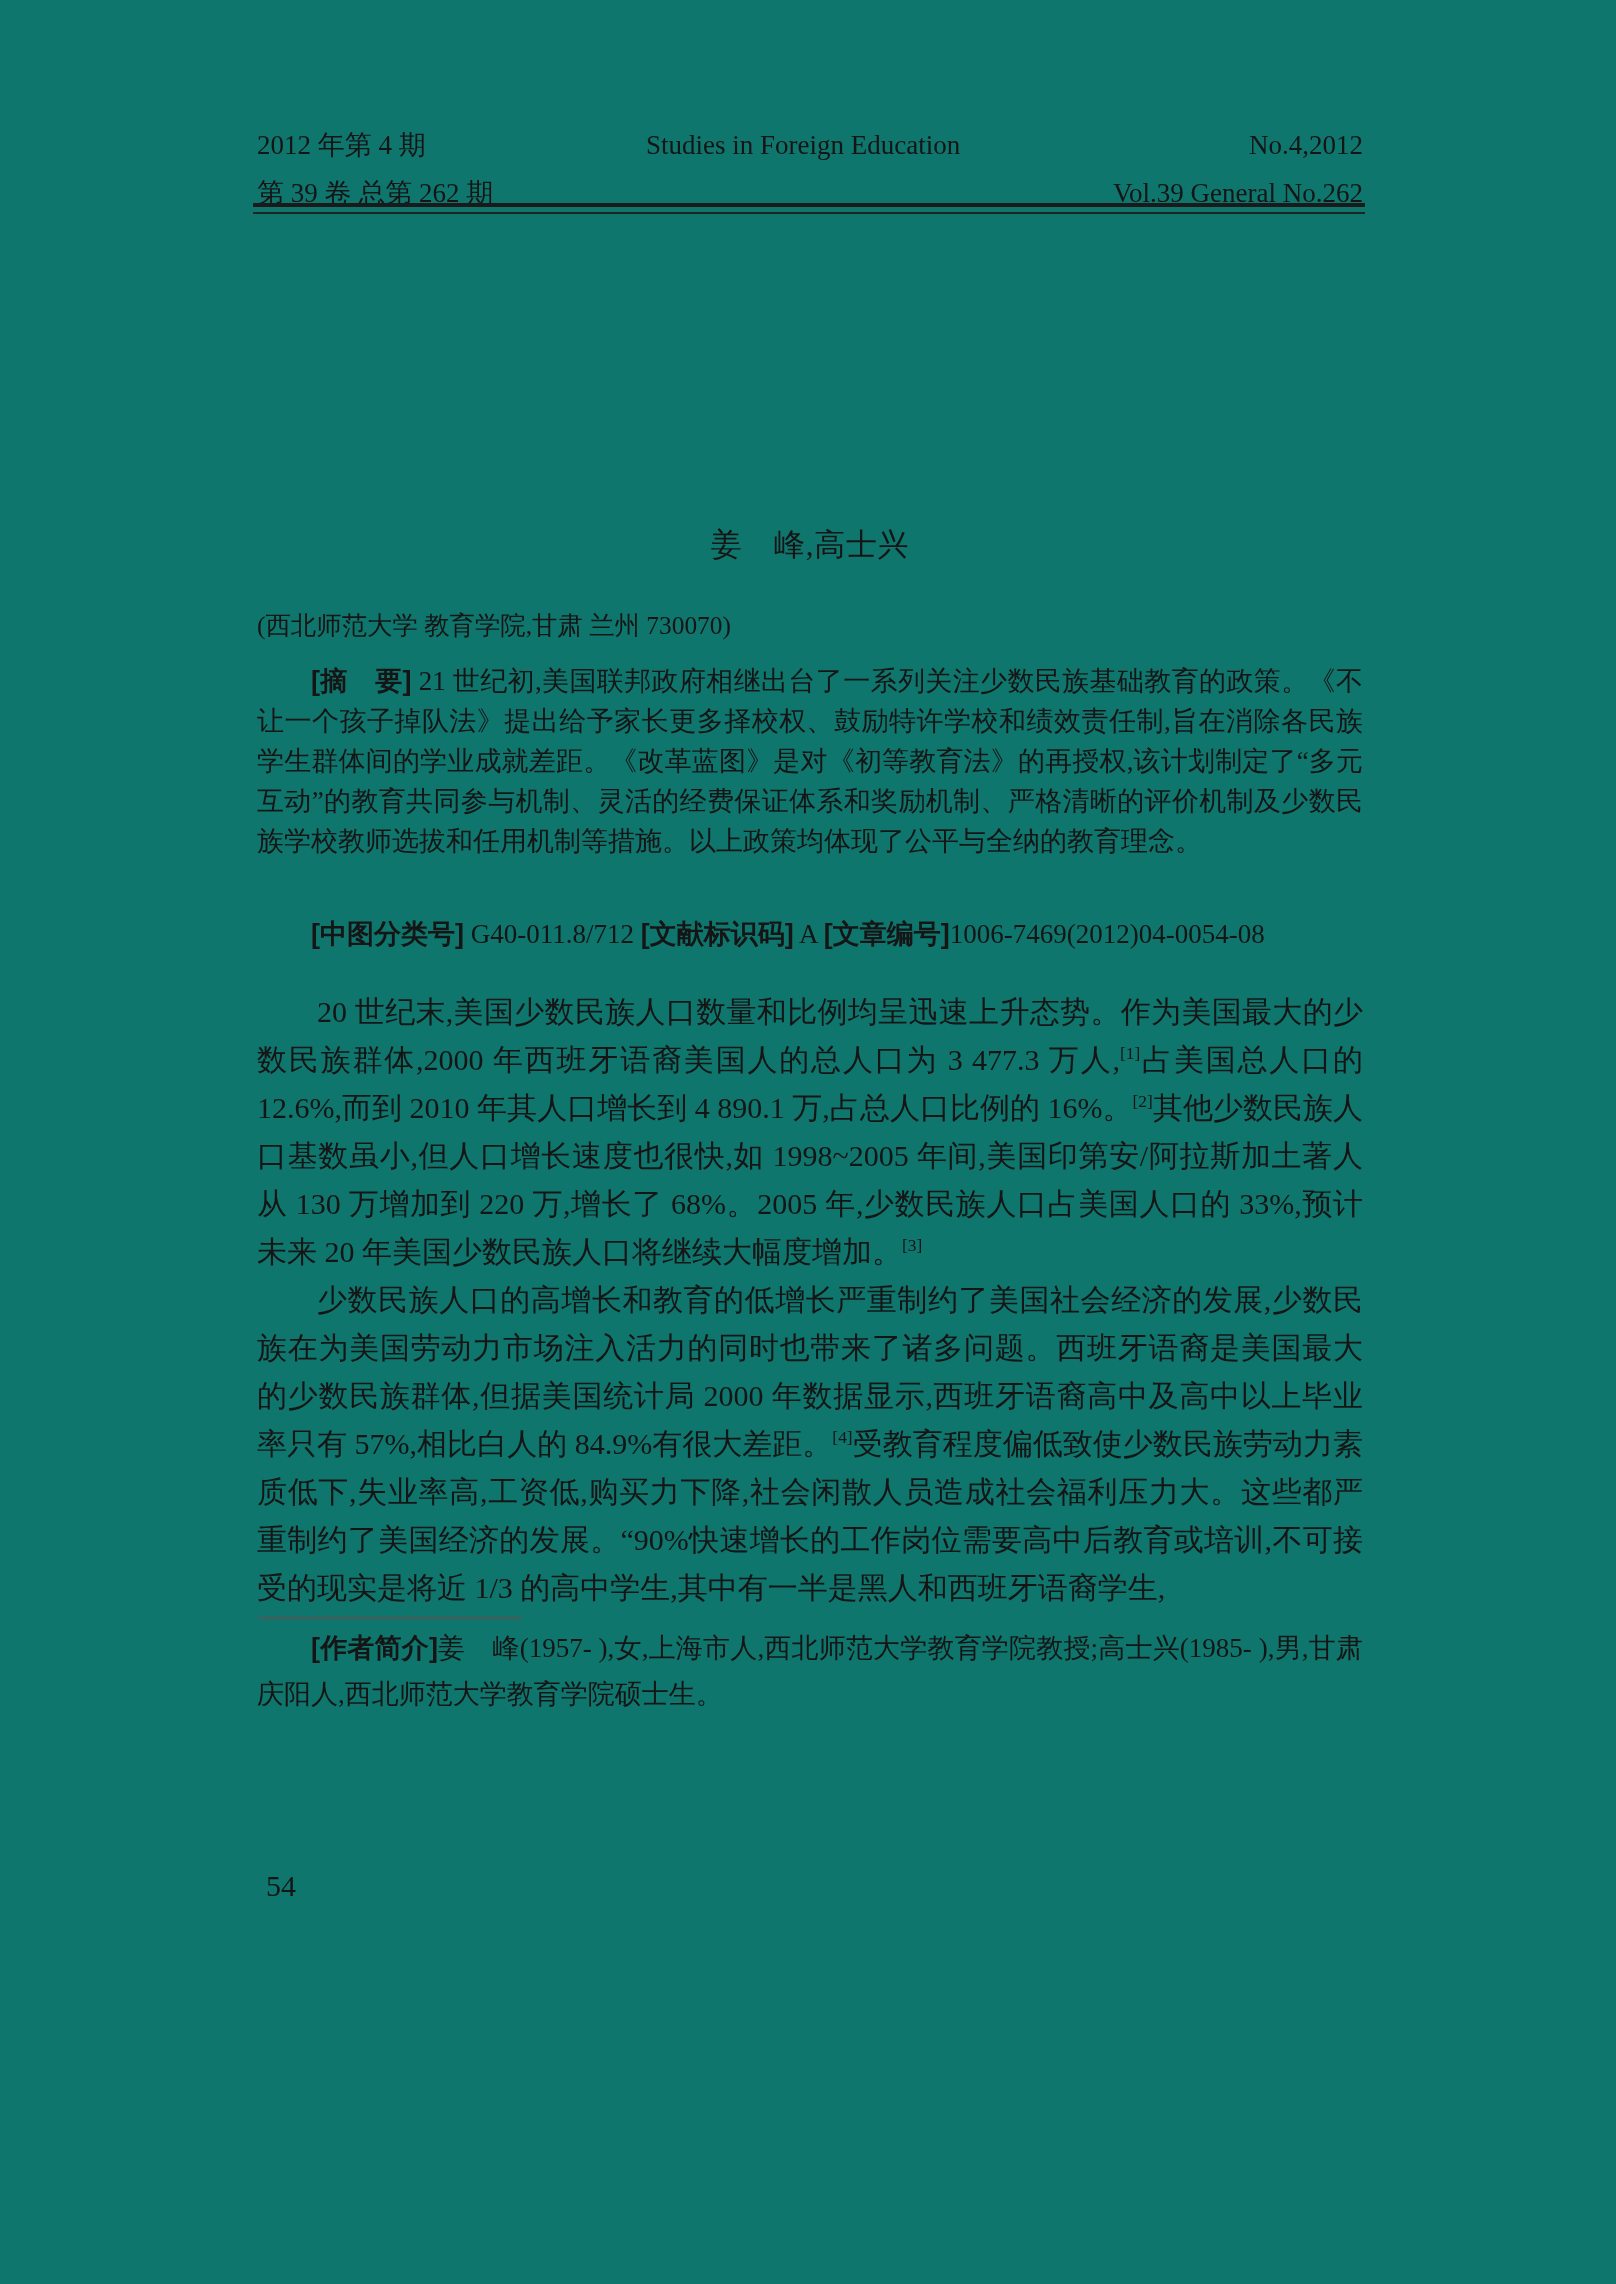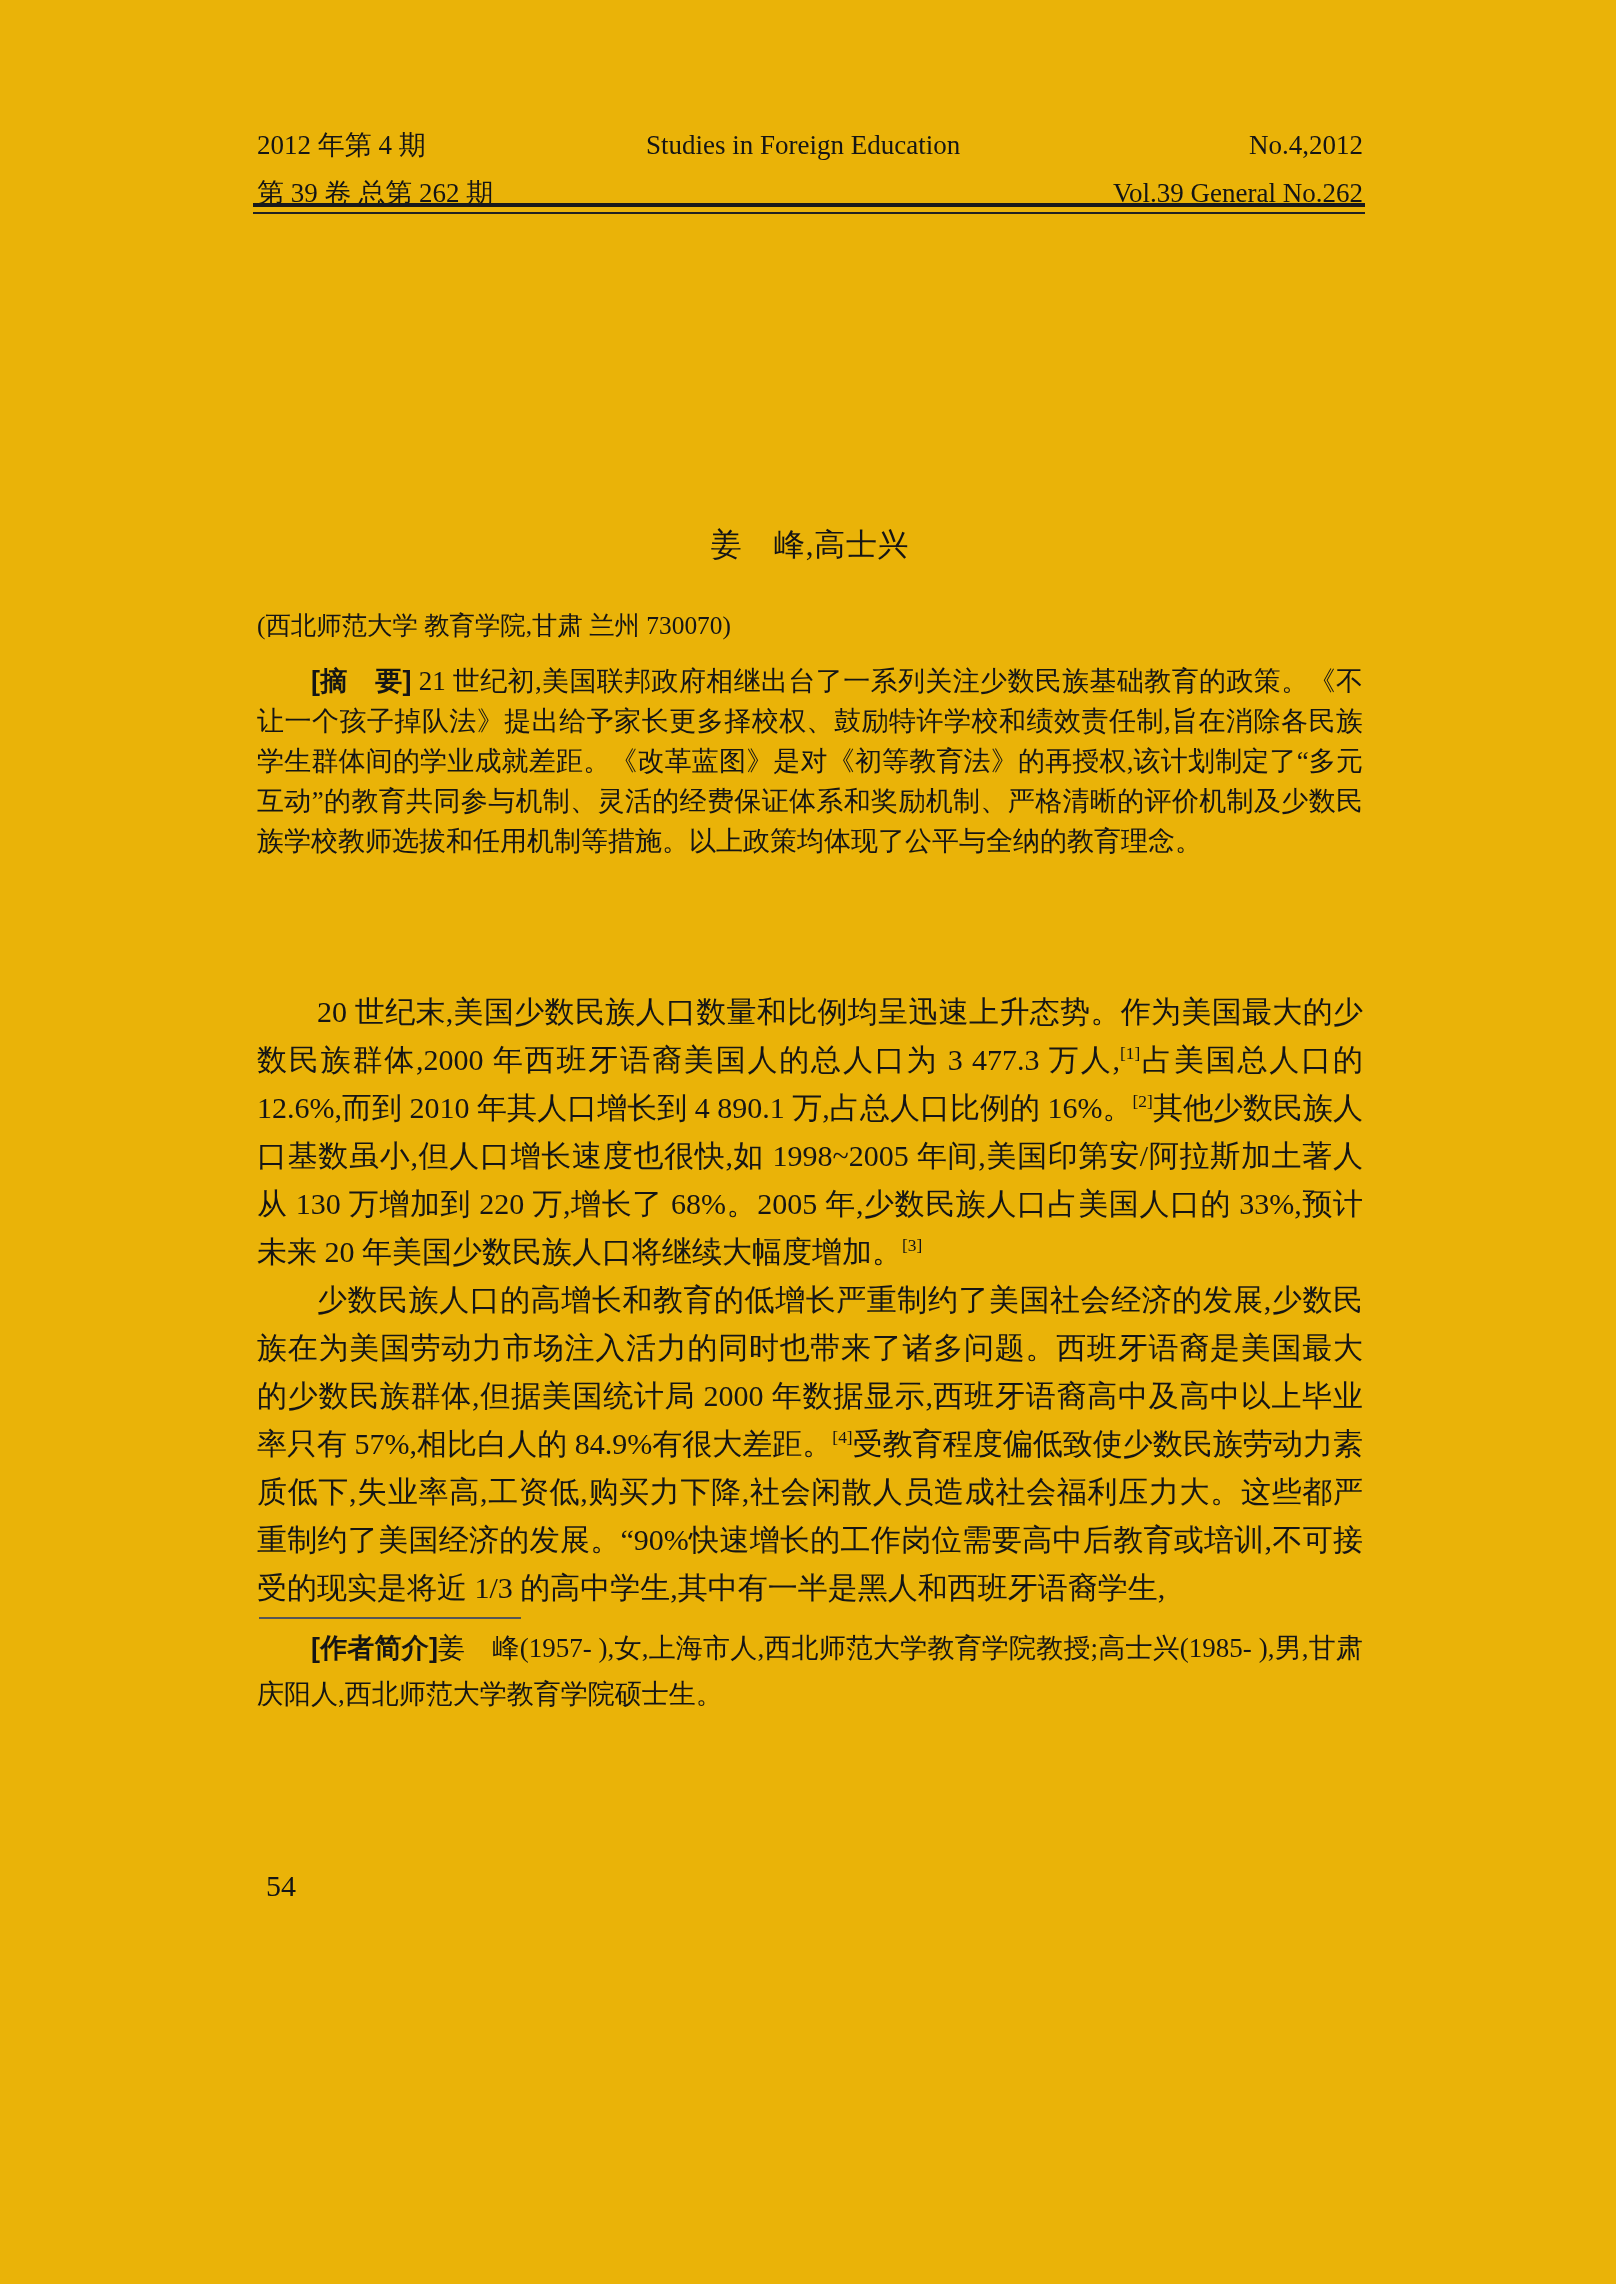--- a/index.html
+++ b/index.html
@@ -1,21 +1,21 @@
 <!DOCTYPE html>
 <html style="font-size:10.4px"><head>
 <meta charset="utf-8">
 <style>
   html,body{margin:0;padding:0;}
   body{
     width:1616px;height:2284px;background:#fdfdfd;color:#151515;
     font-family:"Liberation Serif", serif;
     position:relative;overflow:hidden;
   }
-  .page{position:absolute;inset:0;background:#eab308;}
+  .page{position:absolute;inset:0;background:#0f766e;}
   .content-col{position:absolute;left:257px;width:1106px;}
   
   .journal-header{top:121px;display:flex;justify-content:space-between;align-items:flex-start;font-size:27px;line-height:48px;}
   .jh-left{text-align:left;}
   .jh-center{text-align:center;}
   .jh-right{text-align:right;}
   .rule-block{position:absolute;left:253px;top:203px;width:1112px;height:5.2px;border-top:4.6px solid #1a1a1a;border-bottom:2px solid #222;}
   
   .article-title{top:311px;text-align:center;font-family:"Liberation Sans", sans-serif;font-weight:700;font-size:56px;line-height:83px;letter-spacing:1.3px;}
   .authors-line{top:524px;text-align:center;font-size:31px;letter-spacing:0.7px;}
@@ -57,20 +57,21 @@
 
   <div class="rule-block"></div>
 
 
   <div class="content-col authors-line">姜　峰,高士兴</div>
   <div class="content-col affiliation-line">(西北师范大学 教育学院,甘肃 兰州 730070)</div>
 
   <div class="content-col abstract-block"><b class="lbl">[摘　要]</b><span> 21 世纪初,美国联邦政府相继出台了一系列关注少数民族基础教育的政策。《不让一个孩子掉队法》提出给予家长更多择校权、鼓励特许学校和绩效责任制,旨在消除各民族学生群体间的学业成就差距。《改革蓝图》是对《初等教育法》的再授权,该计划制定了“多元互动”的教育共同参与机制、灵活的经费保证体系和奖励机制、严格清晰的评价机制及少数民族学校教师选拔和任用机制等措施。以上政策均体现了公平与全纳的教育理念。</span></div>
 
 
+  <div class="content-col kv-line clc-line"><b class="lbl">[中图分类号]</b><span> G40-011.8/712 </span><b class="lbl">[文献标识码]</b><span> A    </span><b class="lbl">[文章编号]</b><span>1006-7469(2012)04-0054-08</span></div>
 
   <div class="content-col body-text">
     <p>20 世纪末,美国少数民族人口数量和比例均呈迅速上升态势。作为美国最大的少数民族群体,2000 年西班牙语裔美国人的总人口为 3 477.3 万人,<sup>[1]</sup>占美国总人口的 12.6%,而到 2010 年其人口增长到 4 890.1 万,占总人口比例的 16%。<sup>[2]</sup>其他少数民族人口基数虽小,但人口增长速度也很快,如 1998~2005 年间,美国印第安/阿拉斯加土著人从 130 万增加到 220 万,增长了 68%。2005 年,少数民族人口占美国人口的 33%,预计未来 20 年美国少数民族人口将继续大幅度增加。<sup>[3]</sup></p>
     <p>少数民族人口的高增长和教育的低增长严重制约了美国社会经济的发展,少数民族在为美国劳动力市场注入活力的同时也带来了诸多问题。西班牙语裔是美国最大的少数民族群体,但据美国统计局 2000 年数据显示,西班牙语裔高中及高中以上毕业率只有 57%,相比白人的 84.9%有很大差距。<sup>[4]</sup>受教育程度偏低致使少数民族劳动力素质低下,失业率高,工资低,购买力下降,社会闲散人员造成社会福利压力大。这些都严重制约了美国经济的发展。“90%快速增长的工作岗位需要高中后教育或培训,不可接受的现实是将近 1/3 的高中学生,其中有一半是黑人和西班牙语裔学生,</p>
   </div>
 
   <div class="footnote-sep"></div>
 
   <div class="content-col footnotes">
     <p><b class="lbl">[作者简介]</b><span>姜　峰(1957- ),女,上海市人,西北师范大学教育学院教授;高士兴(1985- ),男,甘肃庆阳人,西北师范大学教育学院硕士生。</span></p>

